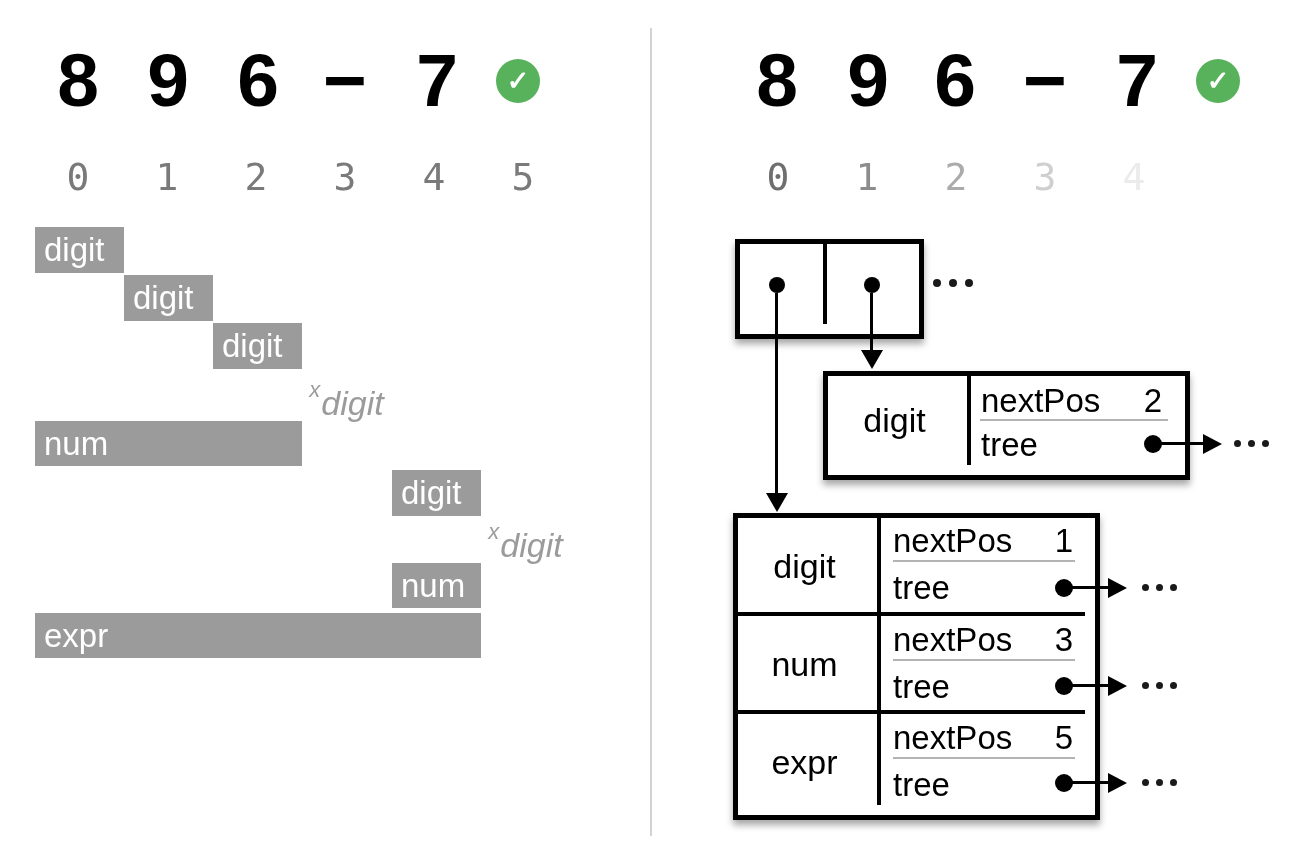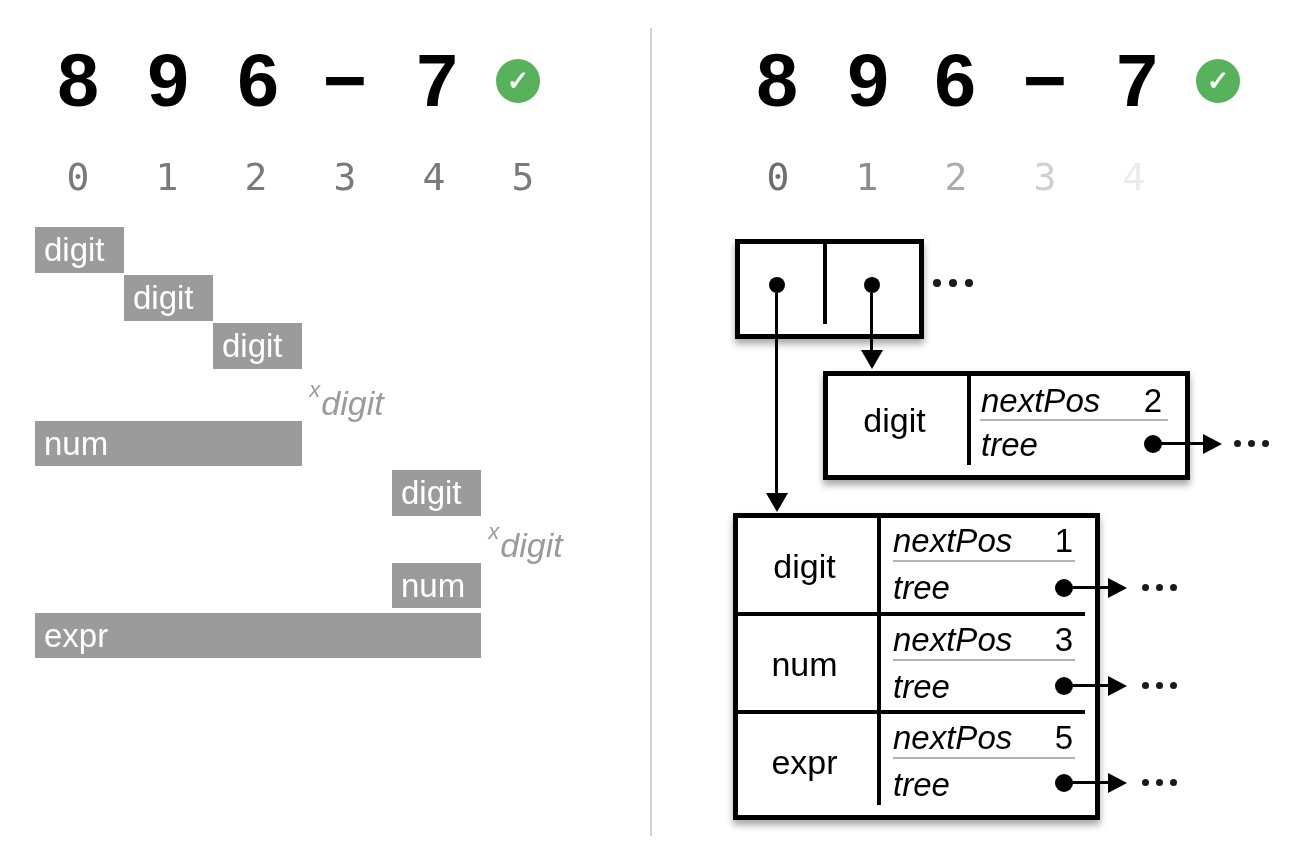--- a/index.html
+++ b/index.html
@@ -28,21 +28,21 @@
   .ah-down{position:absolute;width:0;height:0;border-left:11px solid transparent;
            border-right:11px solid transparent;border-top:19px solid #000;}
   .ah-right{position:absolute;width:0;height:0;border-top:10px solid transparent;
             border-bottom:10px solid transparent;border-left:19px solid #000;}
   .bullet{position:absolute;width:18px;height:18px;border-radius:50%;background:#000;}
   .pdot{position:absolute;width:16px;height:16px;border-radius:50%;background:#000;}
   .edot{position:absolute;width:8px;height:8px;border-radius:50%;background:#1a1a1a;}
   .edot.small{width:7px;height:7px;}
   .mlabel{position:absolute;width:137px;height:42px;line-height:42px;text-align:center;
           font-size:34px;color:#000;}
-  .fname{position:absolute;font-size:33px;color:#000;height:36px;line-height:36px;font-style:italic;}
+  .fname{position:absolute;font-size:33px;color:#000;height:36px;line-height:36px;}
   .fval{position:absolute;font-size:33px;color:#000;height:36px;line-height:36px;
         text-align:right;}
   .funder{position:absolute;height:2px;background:#b3b3b3;}
 
   .panel-divider{position:absolute;left:650px;top:28px;width:2px;height:808px;background:#d2d2d2;}
 </style>
 </head>
 <body>
 
 <div id="canvas">

